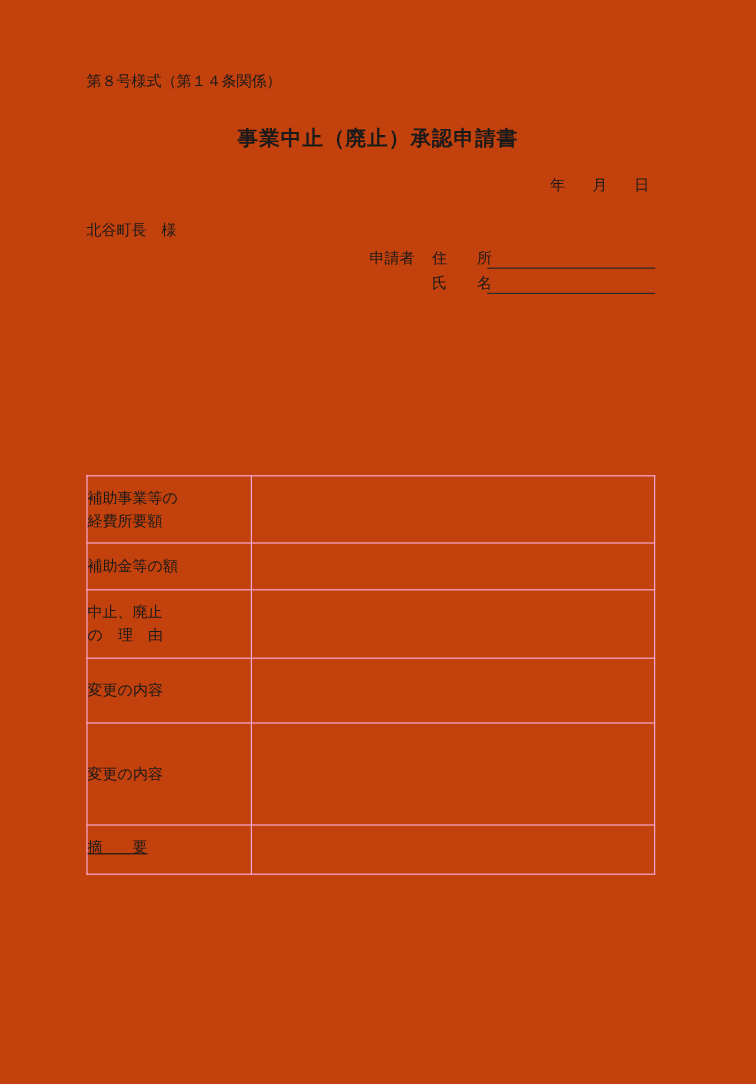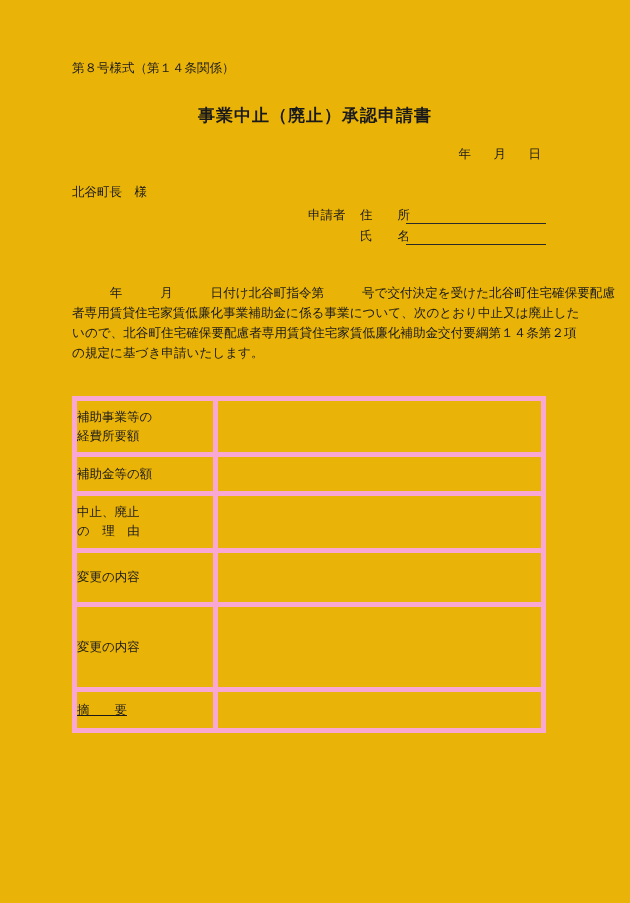--- a/index.html
+++ b/index.html
@@ -14,21 +14,21 @@
     font-family: "Liberation Serif", "DejaVu Serif", serif;
     color: #1a1a1a;
     overflow: hidden;
   }
 
   .page {
     position: absolute;
     top: 0; left: 0;
     width: 630px;
     height: 903px;
-    background: #eab308;
+    background: #c2410c;
   }
 
   
   .form-no {
     position: absolute;
     left: 72px;
     top: 60px;
     font-size: 12.5px;
     line-height: 1.4;
     white-space: pre;
@@ -114,21 +114,21 @@
   
   .form-table {
     position: absolute;
     left: 72px;
     top: 396px;
     width: 474px;
     border-collapse: collapse;
     table-layout: fixed;
   }
   .form-table td {
-    border: 5px solid #f9a8d4;
+    border: 1px solid #f9a8d4;
     padding: 0;
     font-size: 12.5px;
   }
   .lbl-cell {
     width: 136px;
     padding: 0 8px;
     vertical-align: middle;
   }
   .lbl-cell.top {
     vertical-align: top;
@@ -166,26 +166,20 @@
       <span class="applicant-label">住　　所</span>
       <span class="applicant-rule"></span>
     </div>
     <div class="applicant-row">
       <span class="applicant-tag"></span>
       <span class="applicant-label">氏　　名</span>
       <span class="applicant-rule"></span>
     </div>
   </div>
 
-  <div class="body-text">
-    <div>　　　年　　　月　　　日付け北谷町指令第　　　号で交付決定を受けた北谷町住宅確保要配慮</div>
-    <div>者専用賃貸住宅家賃低廉化事業補助金に係る事業について、次のとおり中止又は廃止した</div>
-    <div>いので、北谷町住宅確保要配慮者専用賃貸住宅家賃低廉化補助金交付要綱第１４条第２項</div>
-    <div>の規定に基づき申請いたします。</div>
-  </div>
 
   <table class="form-table">
     <tbody>
       <tr style="height:56px;">
         <td class="lbl-cell">
           <div class="lbl-line">補助事業等の</div>
           <div class="lbl-line">経費所要額</div>
         </td>
         <td class="val-cell"></td>
       </tr>

